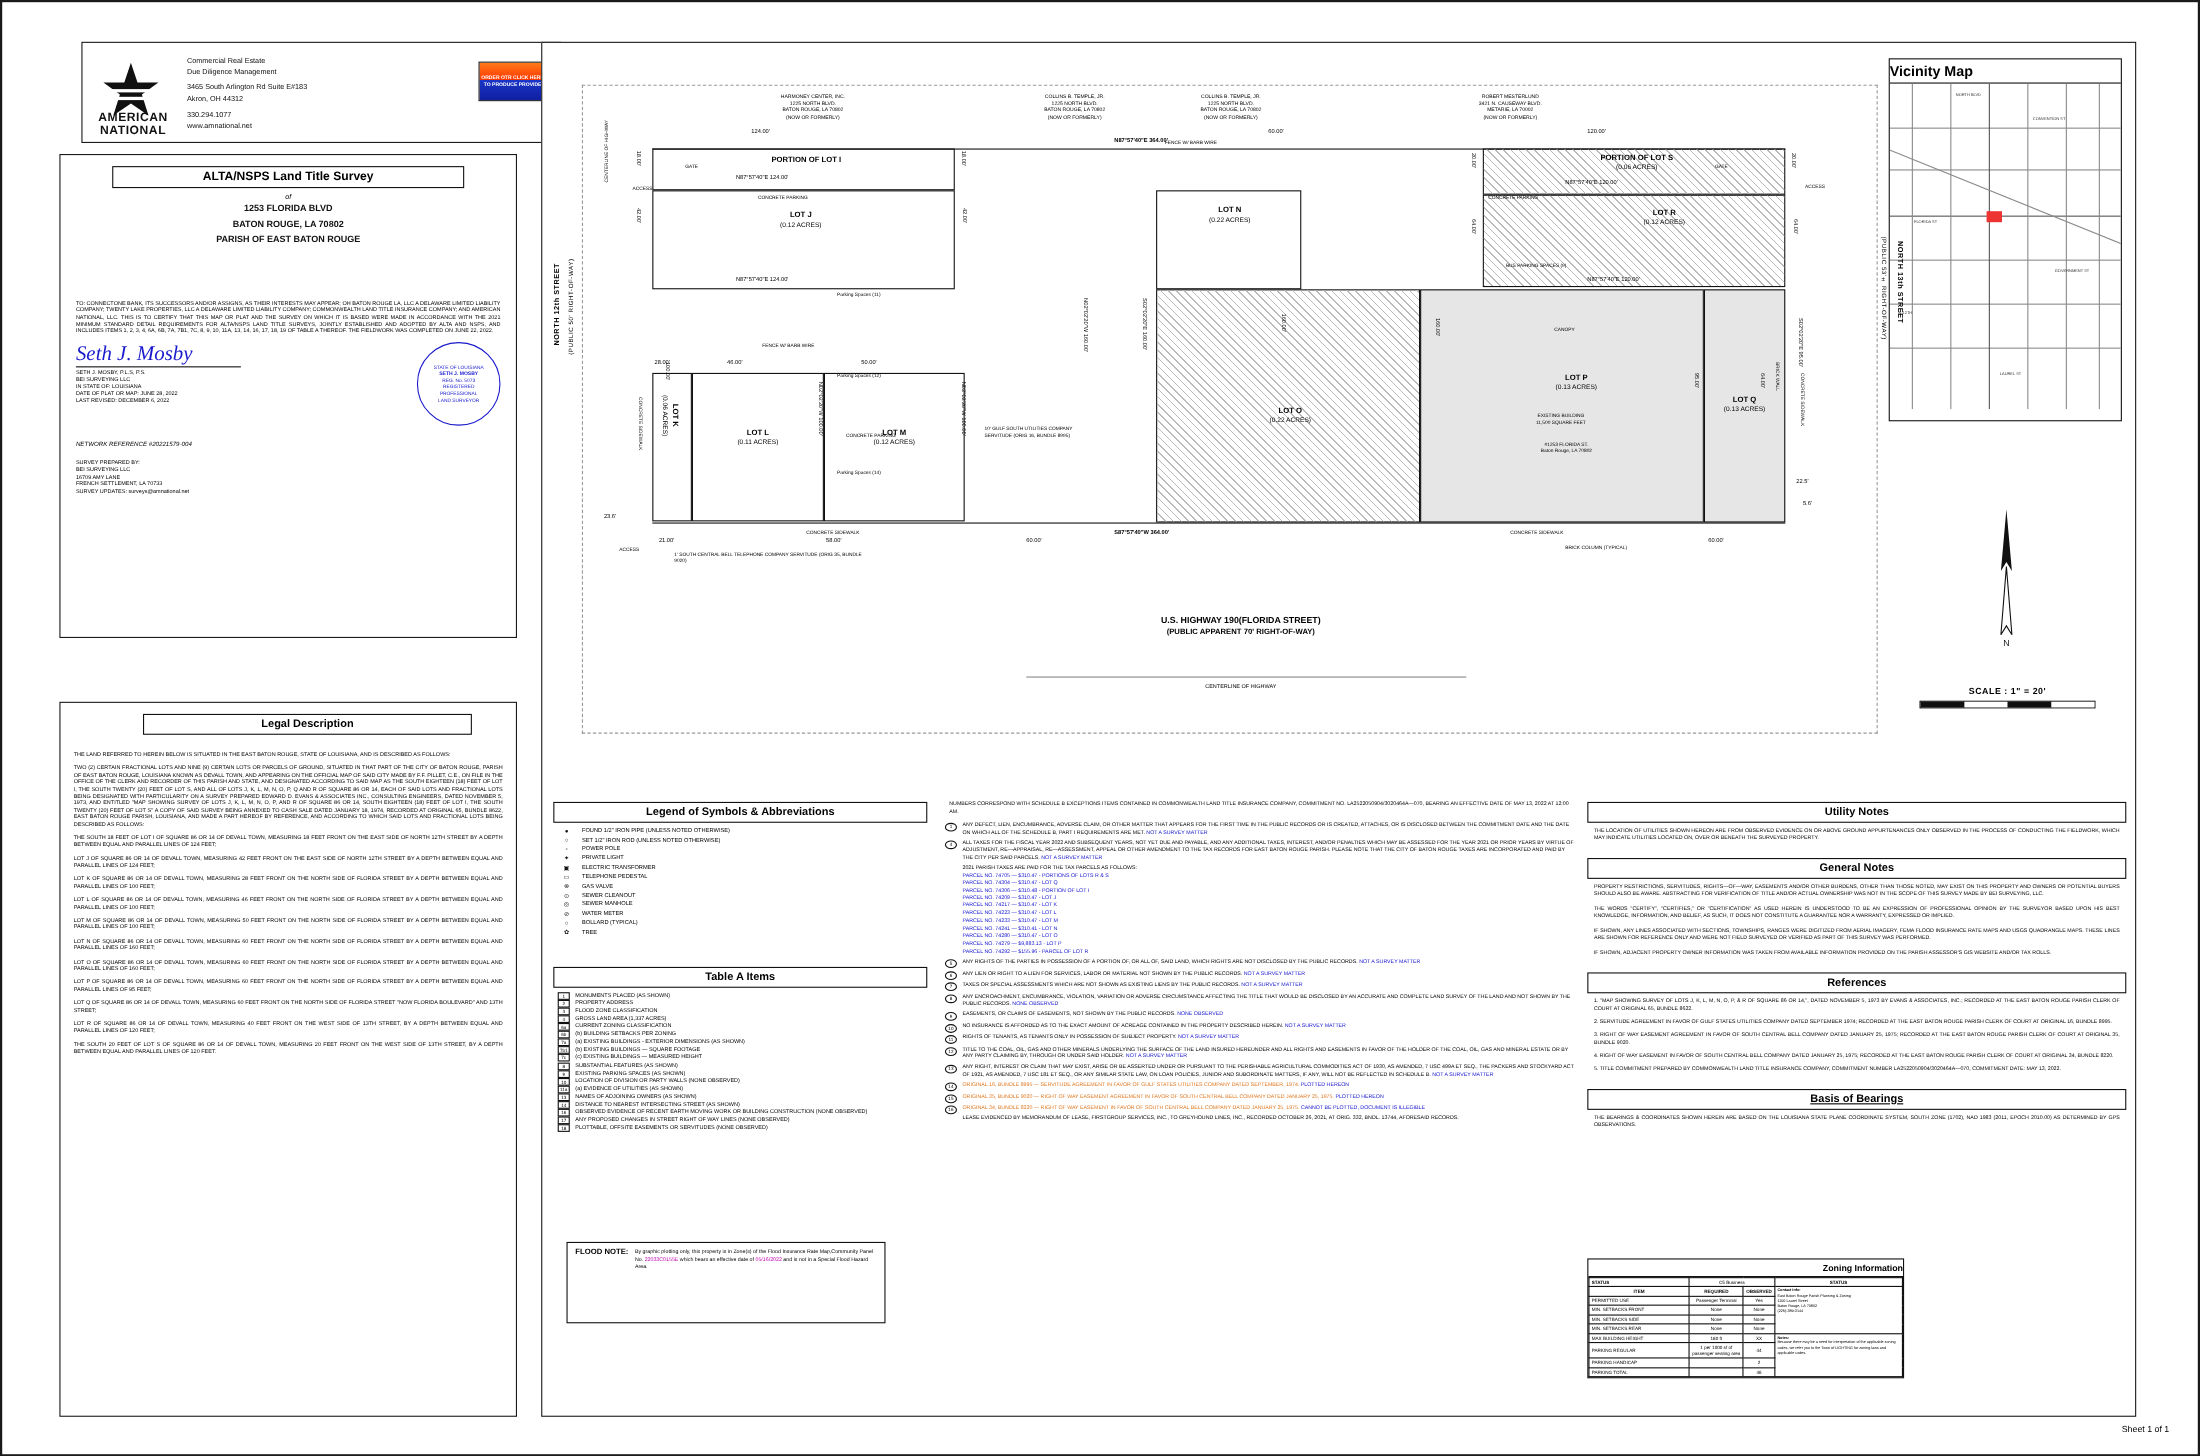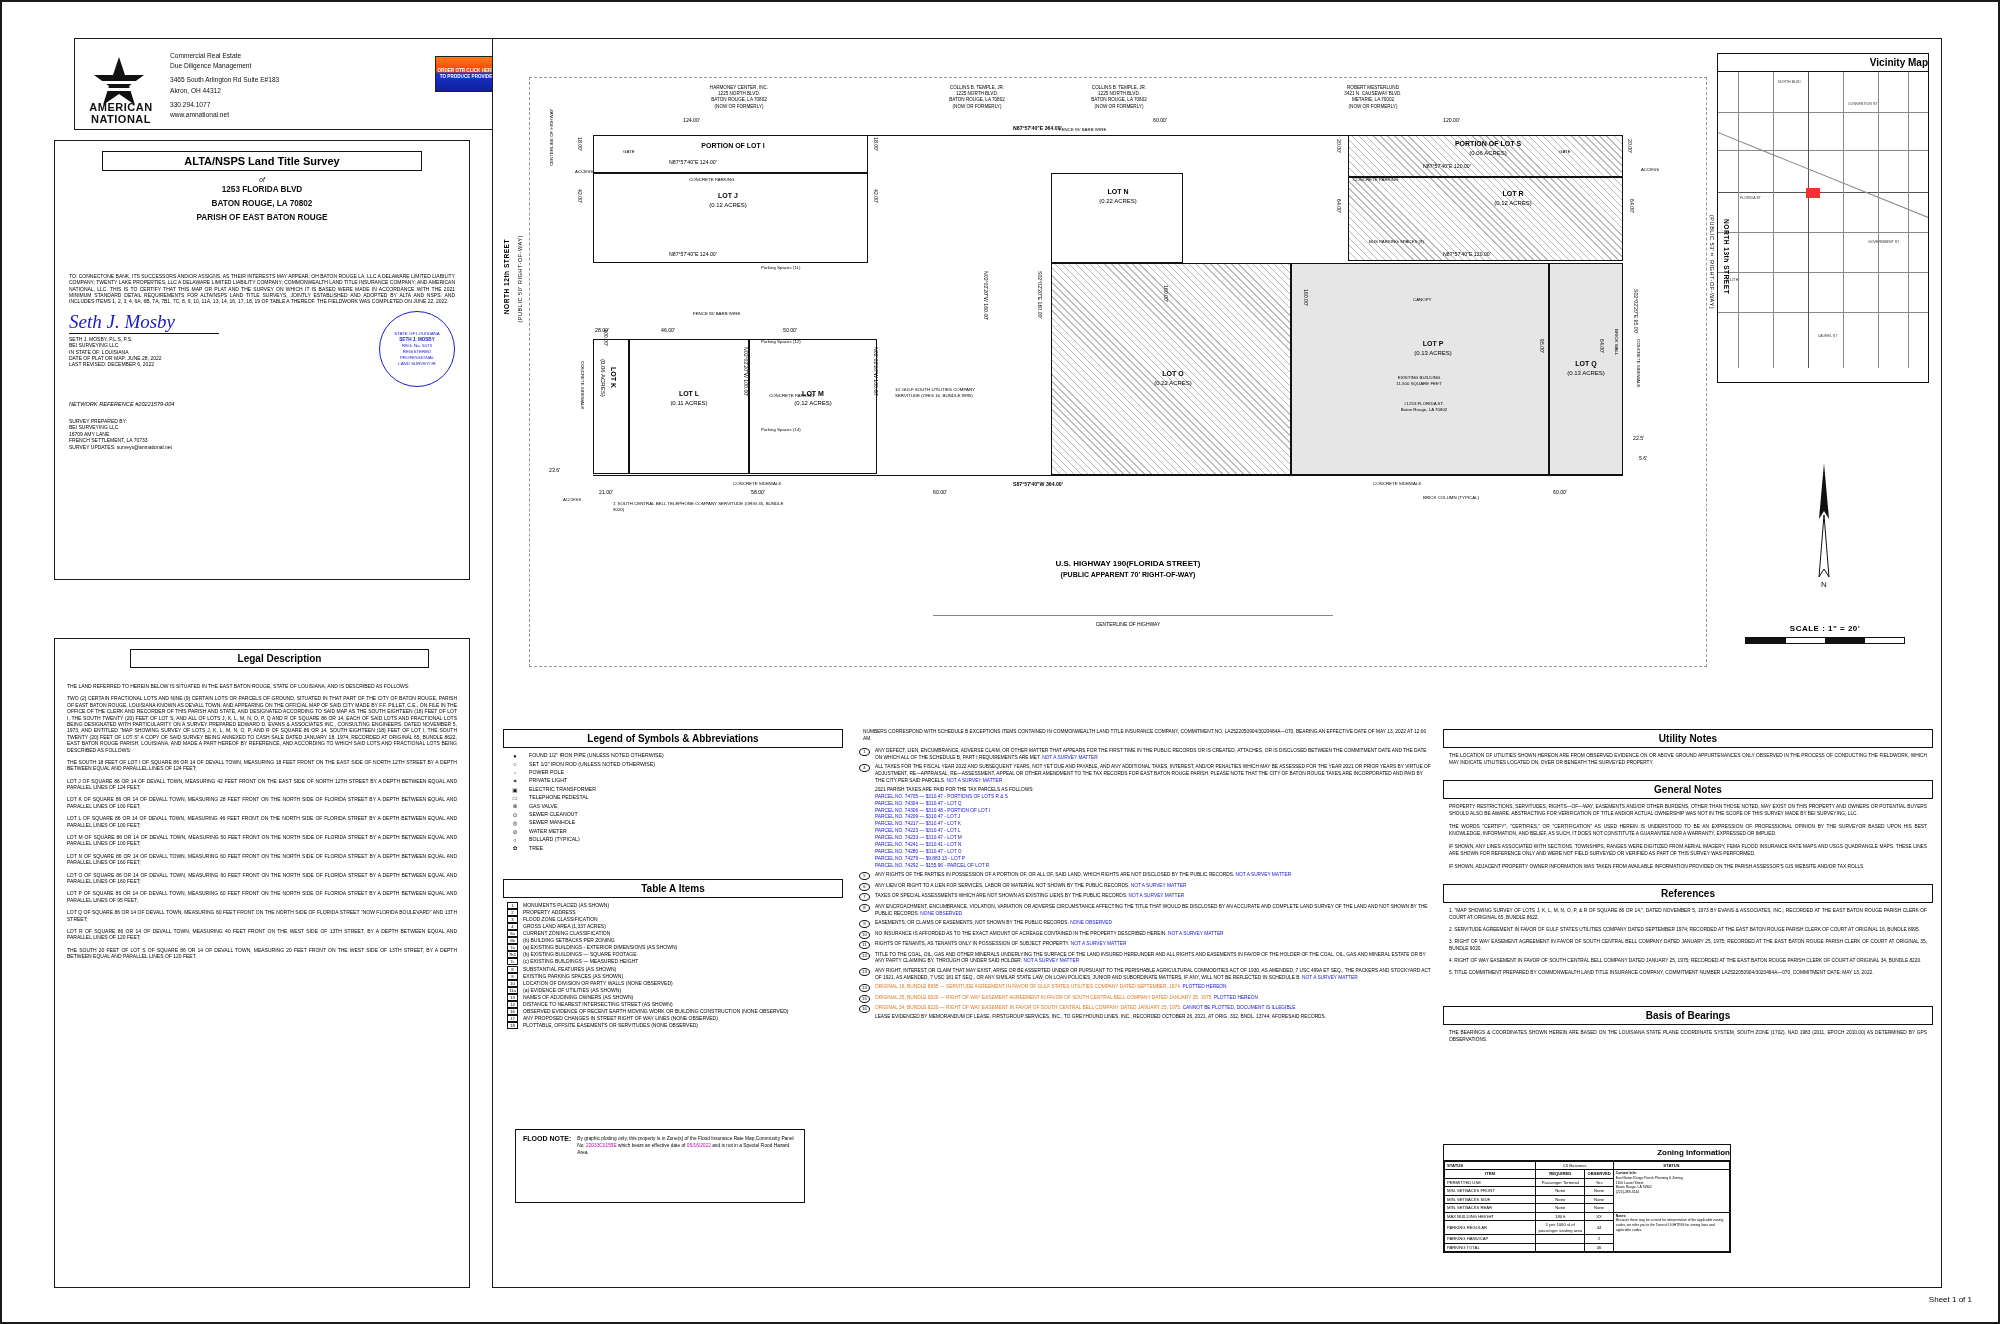--- a/index.html
+++ b/index.html
@@ -46,21 +46,21 @@
   .seal b { font-size:4.6px; }
 
   
   #legalPanel { left:52px; top:636px; width:416px; height:650px; }
   #legalPanel .body { padding:4px 12px; }
 
   
   #mapPanel { left:490px; top:36px; width:1450px; height:1250px; }
   #drawing { position:absolute; left:0; top:0; width:1270px; height:660px; }
   #vicinity { position:absolute; right:12px; top:14px; width:212px; height:330px; border:1.2px solid #111; background:#fff; }
-  #vicinity .vhdr { border-bottom:1.2px solid #111; text-align:right; font-size:10px; font-weight:bold; padding:3px 0; }
+  #vicinity .vhdr { border-bottom:1.2px solid #111; text-align:left; font-size:13px; font-weight:bold; padding:3px 0; }
   #vicinity .vmap { position:relative; width:100%; height:296px; overflow:hidden; }
   .vline { position:absolute; background:#8a8a8a; }
   .vlabel { position:absolute; font-size:3.6px; color:#333; }
   #scalebar { position:absolute; right:36px; top:585px; width:160px; text-align:center; }
   #scalebar .sbtxt { font-size:8px; font-weight:bold; letter-spacing:.5px; }
   #scalebar .sbar { margin-top:4px; height:7px; display:flex; border:1px solid #111; }
   #scalebar .sbar div { flex:1; }
   .northarrow { position:absolute; right:104px; top:420px; width:26px; height:130px; }
 
   
@@ -658,21 +658,21 @@
 
       <div class="secthdr" style="margin-top:8px;">References</div>
       <div class="notes">
         <p style="margin:0 0 5px 0">1. "MAP SHOWING SURVEY OF LOTS J, K, L, M, N, O, P, &amp; R OF SQUARE 86 OR 14,", DATED NOVEMBER 5, 1973 BY EVANS &amp; ASSOCIATES, INC.; RECORDED AT THE EAST BATON ROUGE PARISH CLERK OF COURT AT ORIGINAL 65, BUNDLE 8622.</p>
         <p style="margin:0 0 5px 0">2. SERVITUDE AGREEMENT IN FAVOR OF GULF STATES UTILITIES COMPANY DATED SEPTEMBER 1974; RECORDED AT THE EAST BATON ROUGE PARISH CLERK OF COURT AT ORIGINAL 16, BUNDLE 8995.</p>
         <p style="margin:0 0 5px 0">3. RIGHT OF WAY EASEMENT AGREEMENT IN FAVOR OF SOUTH CENTRAL BELL COMPANY DATED JANUARY 25, 1975; RECORDED AT THE EAST BATON ROUGE PARISH CLERK OF COURT AT ORIGINAL 35, BUNDLE 9020.</p>
         <p style="margin:0 0 5px 0">4. RIGHT OF WAY EASEMENT IN FAVOR OF SOUTH CENTRAL BELL COMPANY DATED JANUARY 25, 1975; RECORDED AT THE EAST BATON ROUGE PARISH CLERK OF COURT AT ORIGINAL 34, BUNDLE 8220.</p>
         <p style="margin:0">5. TITLE COMMITMENT PREPARED BY COMMONWEALTH LAND TITLE INSURANCE COMPANY, COMMITMENT NUMBER LA2522050904/3020464A—070, COMMITMENT DATE: MAY 13, 2022.</p>
       </div>
 
-      <div class="secthdr" style="margin-top:24px;">Basis of Bearings</div>
+      <div class="secthdr" style="margin-top:8px;text-decoration:underline;">Basis of Bearings</div>
       <div class="notes">THE BEARINGS &amp; COORDINATES SHOWN HEREIN ARE BASED ON THE LOUISIANA STATE PLANE COORDINATE SYSTEM, SOUTH ZONE (1702), NAD 1983 (2011, EPOCH 2010.00) AS DETERMINED BY GPS OBSERVATIONS.</div>
     </div>
 
     <div id="zoning">
       <div class="zhdr">Zoning Information</div>
       <table>
         <tbody>
             <tr>
           <td style="width:32%;font-weight:bold;">STATUS</td>
           <td colspan="2" class="ctr">C5 Business</td>

